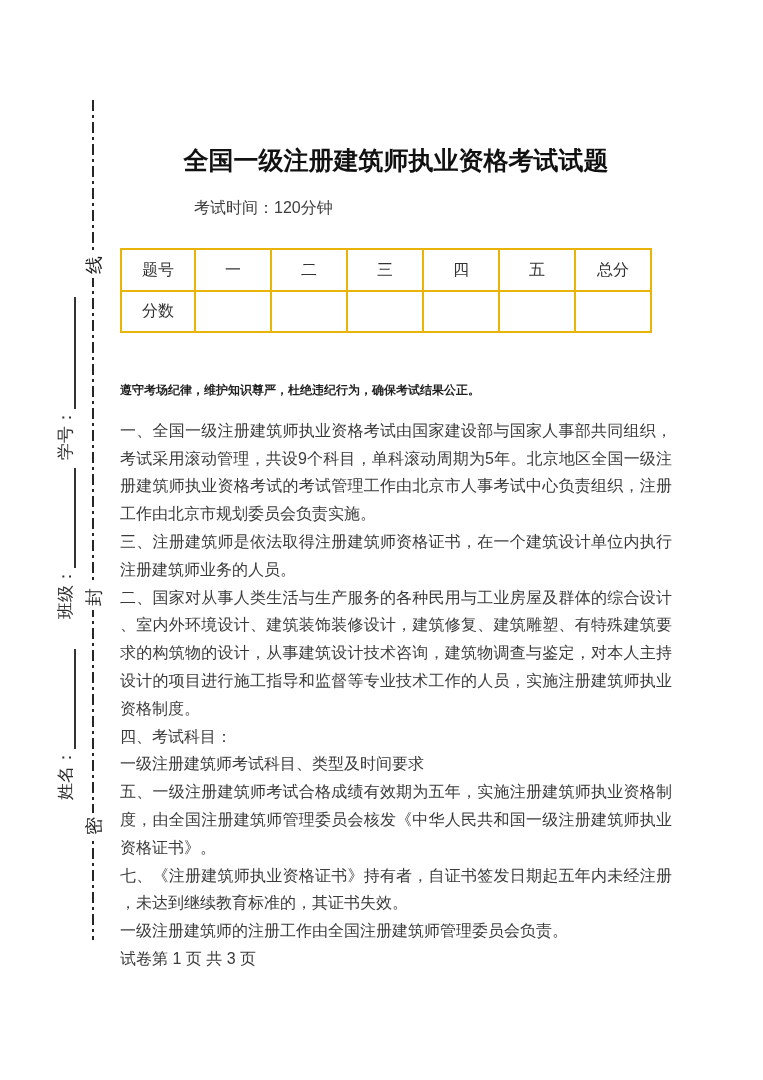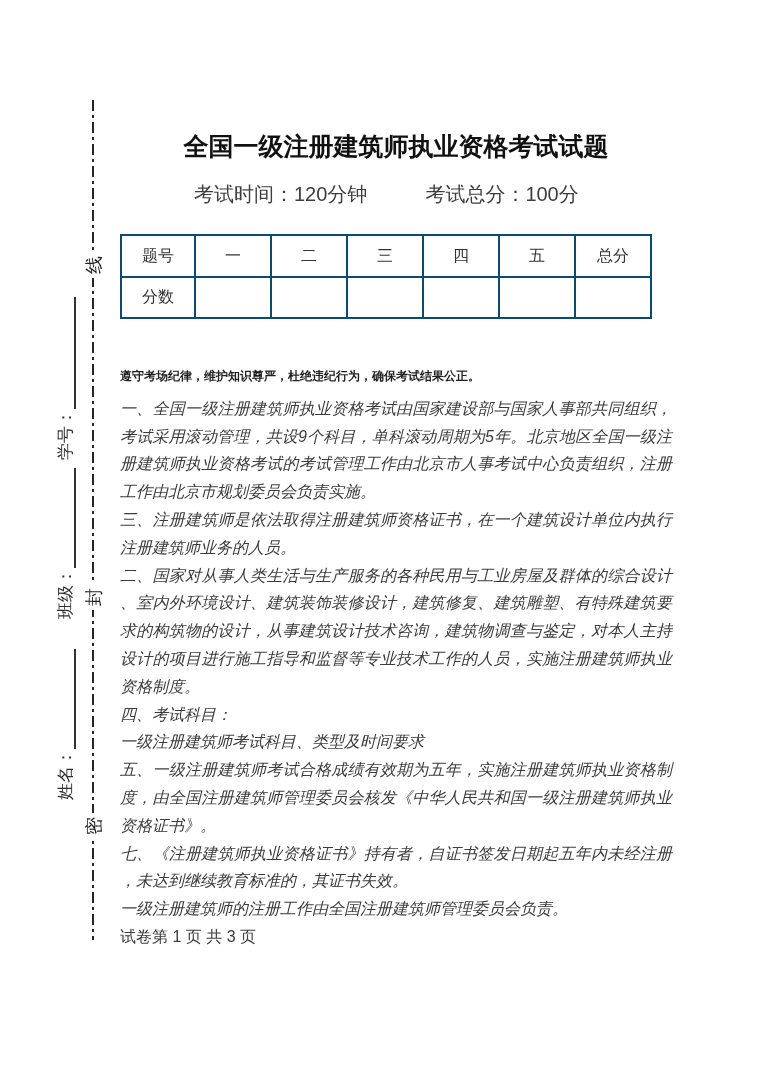--- a/index.html
+++ b/index.html
@@ -40,55 +40,55 @@
     white-space:nowrap;
   }
   .field { display:flex; align-items:flex-end; }
   .field-label { line-height:20px; }
   .field-line { display:inline-block; height:2px; border-bottom:2px solid #333333; }
   .line-name  { width:100px; margin-right:30px; }
   .line-class { width:100px; margin-right:8px; }
   .line-id    { width:112px; }
 
   
-  .content { position:absolute; left:120px; top:130px; width:552px; }
+  .content { position:absolute; left:120px; top:144px; width:552px; }
 
   .title {
     font-size:25px; line-height:32px; font-weight:bold;
     color:#111111; text-align:center; margin:0;
   }
   .subtitle-row {
     margin-top:21px; padding-left:74px;
     display:flex; gap:58px;
-    font-size:20px; line-height:22px; color:#3d3d3d;
+    font-size:16px; line-height:22px; color:#3d3d3d;
   }
 
   table.score-table {
     margin-top:29px;
     border-collapse:collapse;
     width:531px; table-layout:fixed;
   }
   table.score-table td {
-    border:2px solid #0c4a6e;
+    border:2px solid #eab308;
     text-align:center; vertical-align:middle;
     font-size:16px; color:#333333;
     padding:0;
   }
   table.score-table col.c-label { width:74px; }
   table.score-table col.c-num   { width:76px; }
   table.score-table tr.head-row td { height:40px; }
   table.score-table tr.score-row td { height:39px;margin-left:35px; }
 
   .notice {
     margin-top:44px;
     font-size:12px; line-height:27.8px;
     font-weight:bold; color:#1f1f1f;
   }
 
-  .paragraphs { margin-top:4px;font-style:italic; }
+  .paragraphs { margin-top:12px; }
   .paragraphs p {
     margin:0;
     font-size:16px; line-height:27.8px;
     color:#3b3b3b;
     text-align:justify;
     line-break:anywhere;
     word-break:break-all;
   }
 
   .page-footer {
@@ -119,21 +119,20 @@
     <span class="field-line line-id"></span>
   </span>
 </div>
 
 <div class="content">
 
   <h1 class="title">全国一级注册建筑师执业资格考试试题</h1>
 
   <div class="subtitle-row">
     <span>考试时间：120分钟</span>
-    <span>考试总分：100分</span>
   </div>
 
   <table class="score-table">
     <colgroup>
       <col class="c-label">
         <col class="c-num">
         <col class="c-num">
         <col class="c-num">
       <col class="c-num">
         <col class="c-num">

